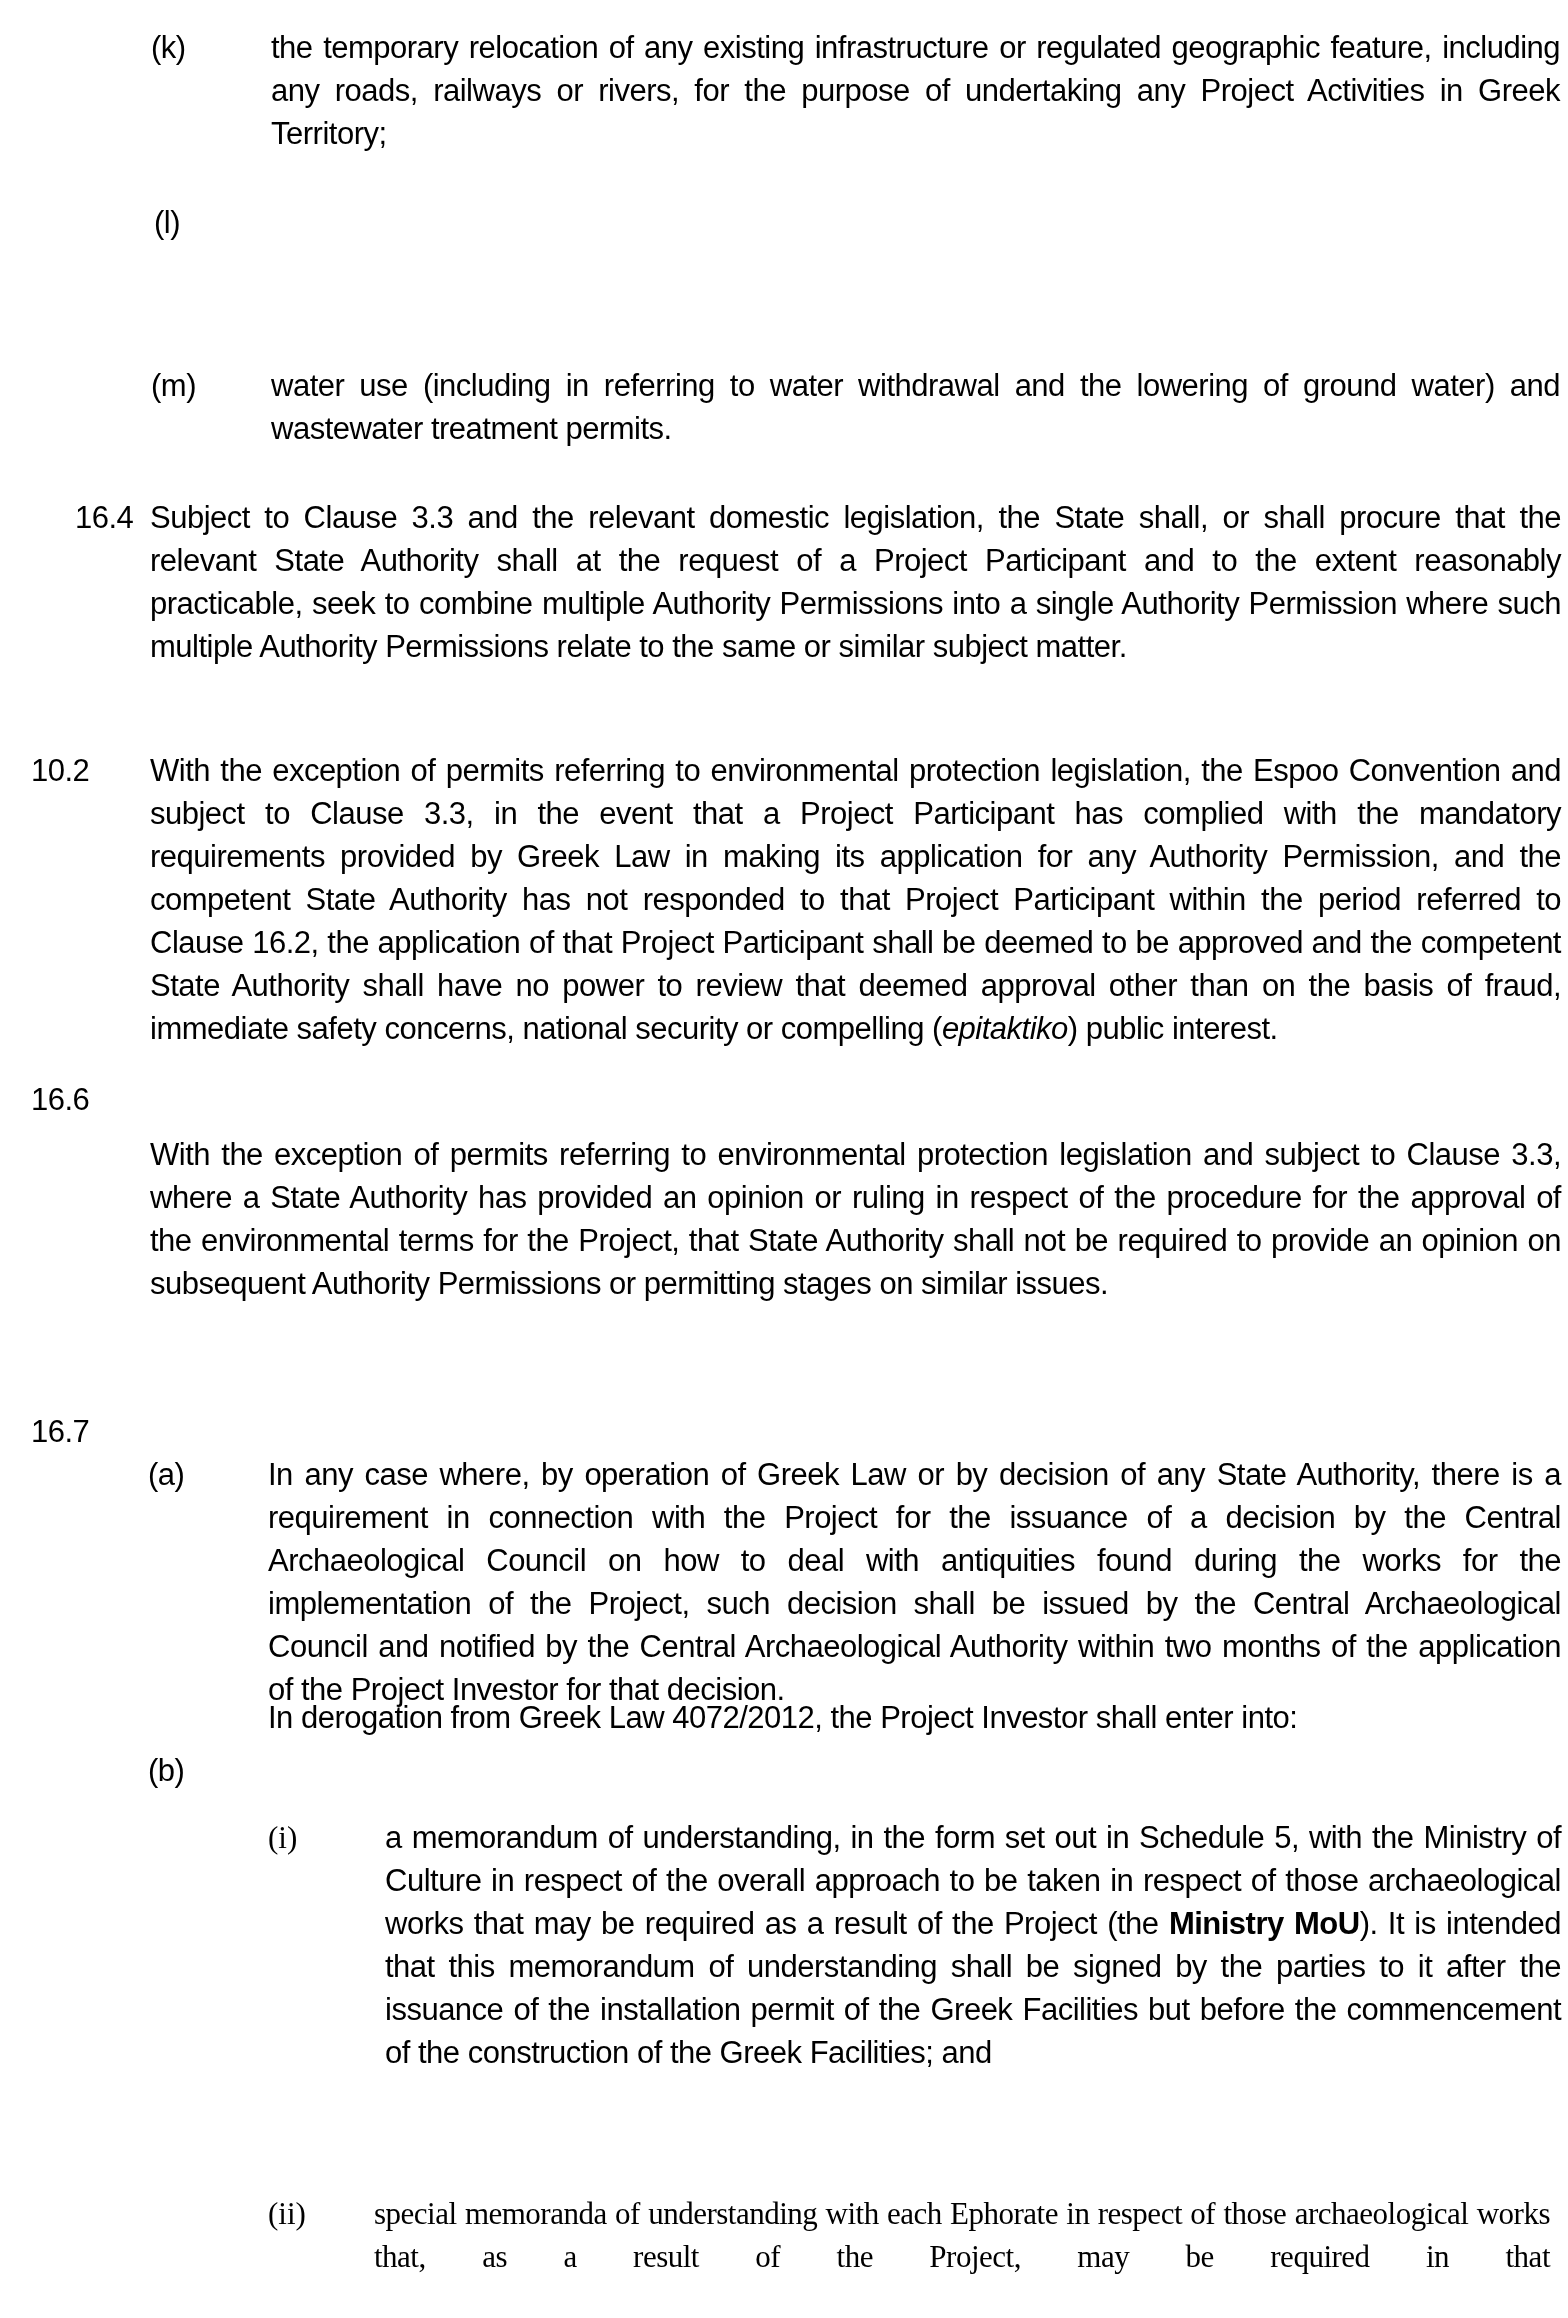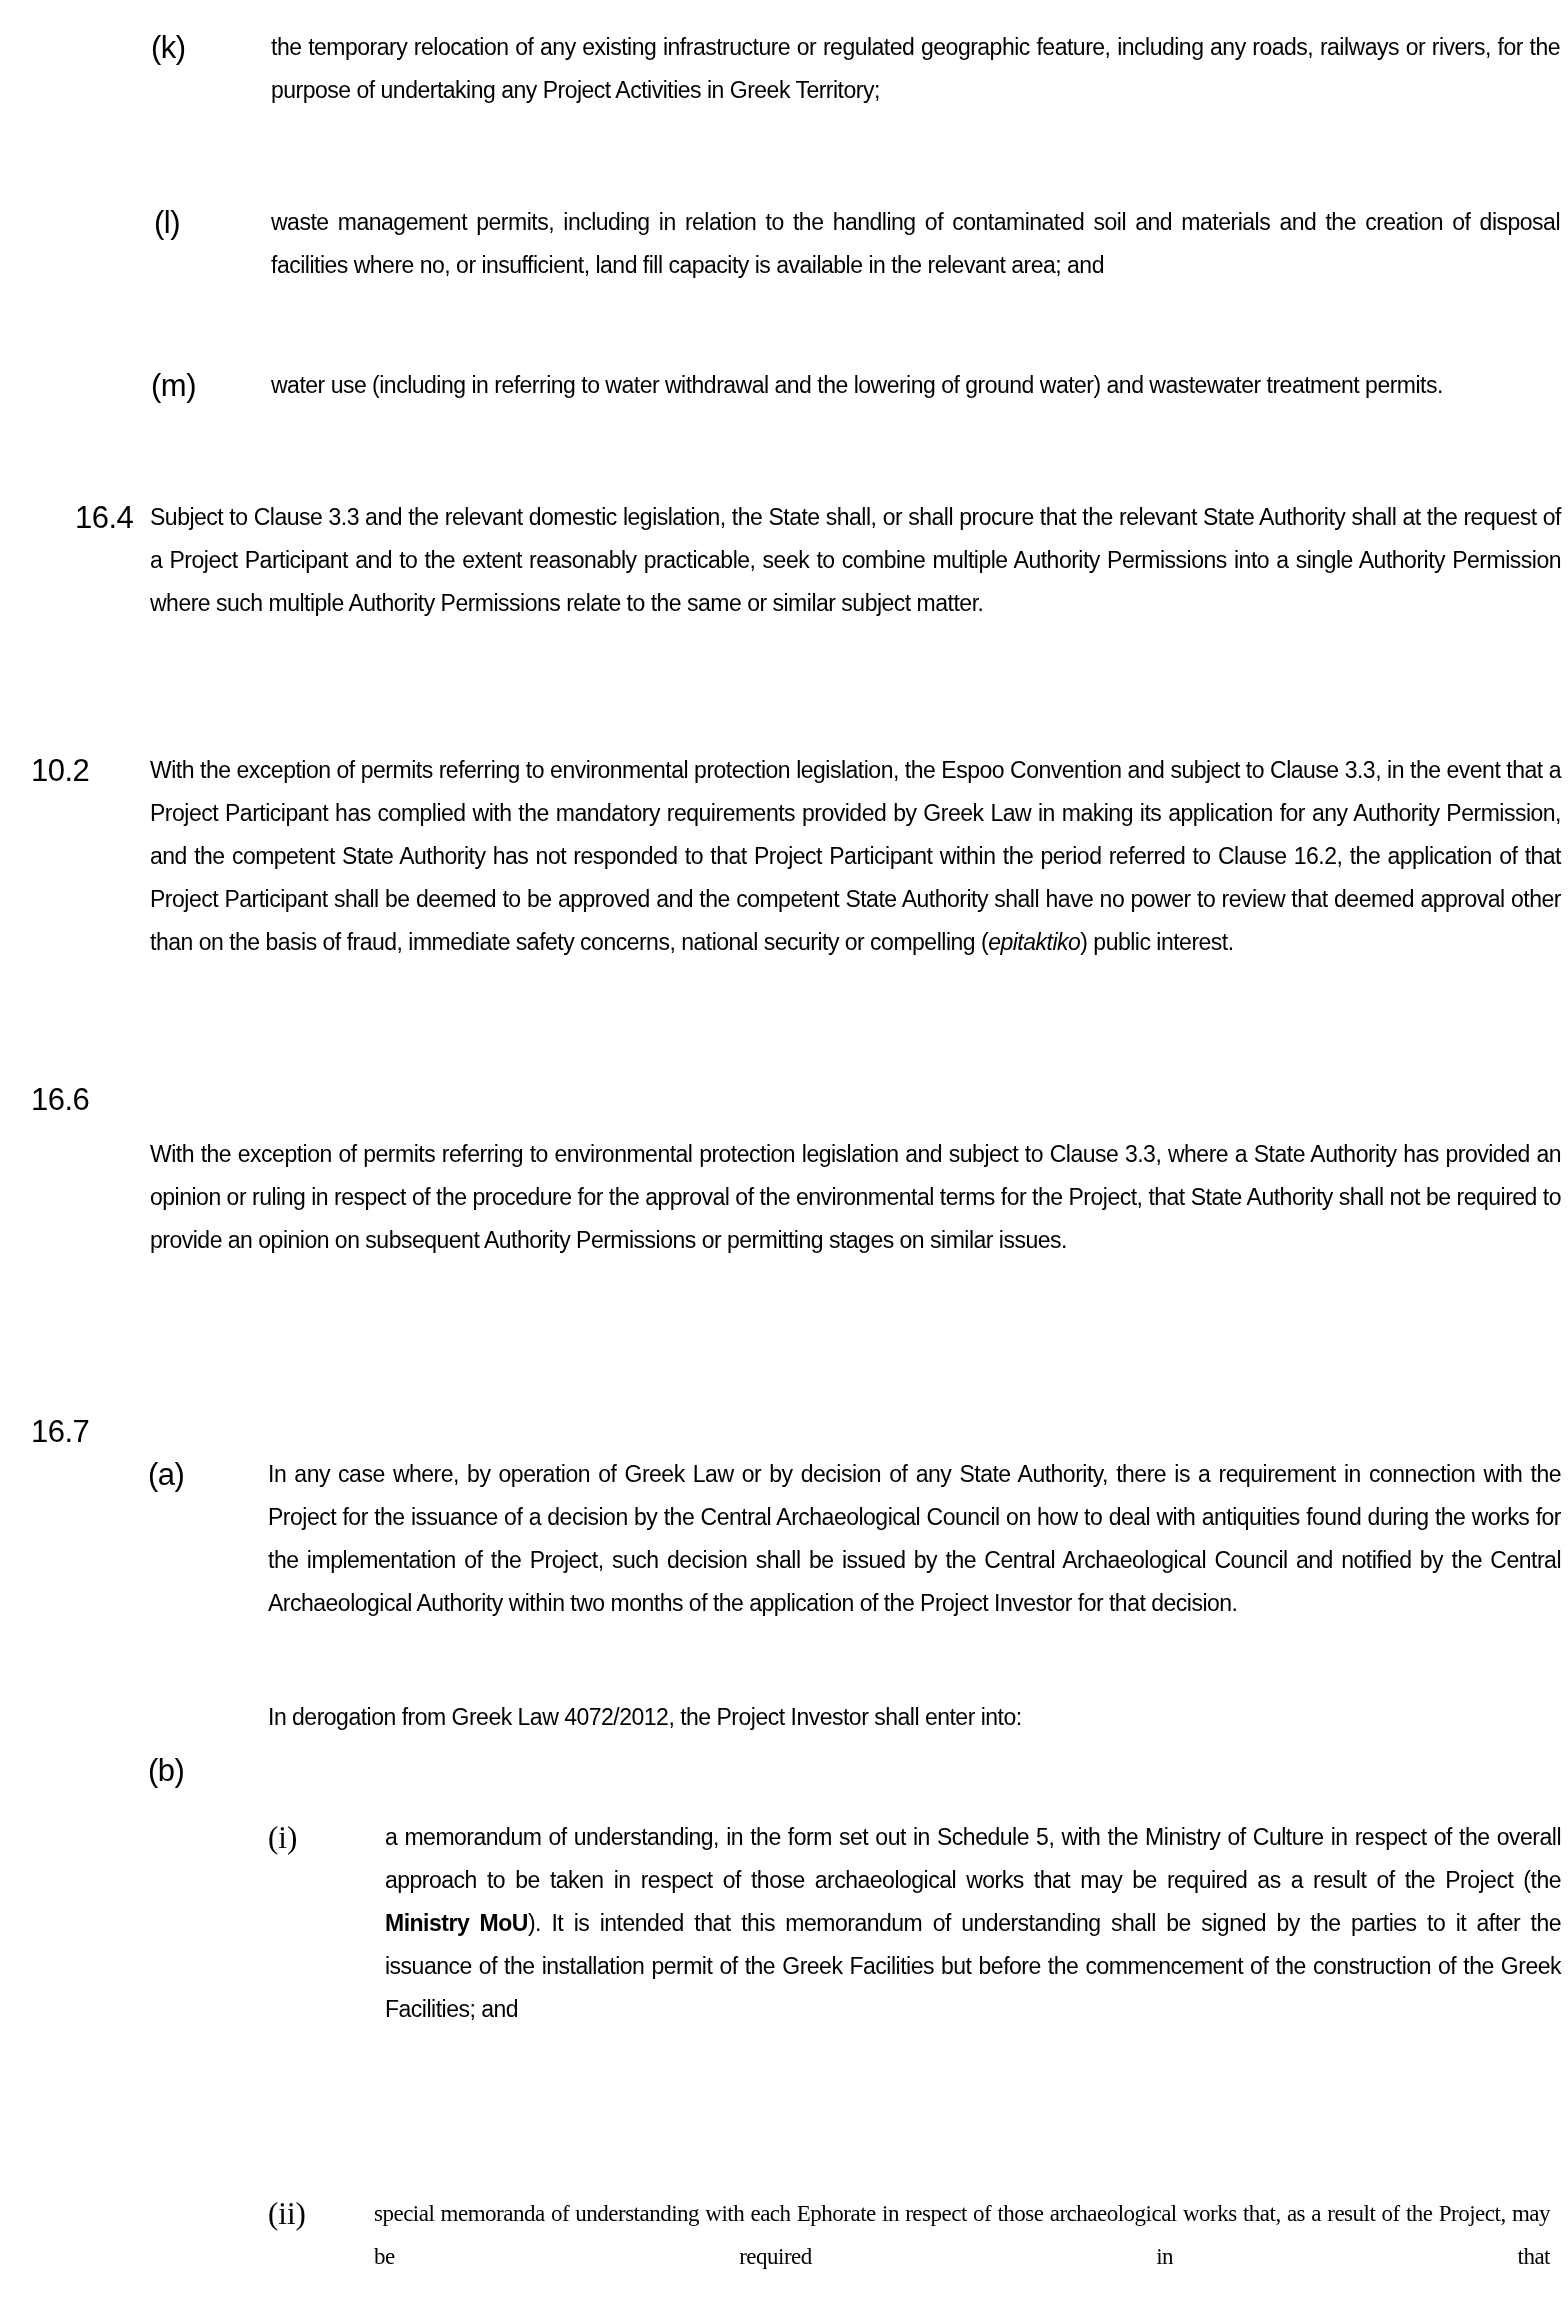--- a/index.html
+++ b/index.html
@@ -2,41 +2,38 @@
 <html style="font-size:12.5px"><head>
 <meta charset="utf-8">
 <style>
   html, body { margin: 0; padding: 0; background: #ffffff; }
   body {
     width: 1569px; height: 2319px; overflow: hidden; position: relative;
     font-family: "Liberation Sans", sans-serif;
     color: #000000;
   }
   .page { position: absolute; left: 0; top: 0; width: 1569px; height: 2319px; }
-  .para { position: absolute; font-size: 23px; line-height: 43px; text-align: justify; letter-spacing: -0.5px; word-spacing: 0px; }
+  .para { position: absolute; font-size: 31px; line-height: 43px; text-align: justify; letter-spacing: -0.5px; word-spacing: 0px; }
   .para .txt { display: block; }
   .lbl { position: absolute; font-size: 31px; line-height: 43px; letter-spacing: -0.5px; }
   .lbl.roman { font-family: "Liberation Serif", serif; letter-spacing: 0; }
   .heading { font-weight: bold; }
   b { font-weight: bold; }
 </style>
 </head>
 <body>
 
 <div class="page">
 
   <div class="lbl" style="left:151px; top:26px;">(k)</div>
   <div class="para" style="left:271px; top:26px; width:1289px;">
     <span class="txt">the temporary relocation of any existing infrastructure or regulated geographic feature, including any roads, railways or rivers, for the purpose of undertaking any Project Activities in Greek Territory;</span>
   </div>
 
   <div class="lbl" style="left:154px; top:201px;">(l)</div>
-  <div class="para" style="left:271px; top:201px; width:1289px;">
-    <span class="txt">waste management permits, including in relation to the handling of contaminated soil and materials and the creation of disposal facilities where no, or insufficient, land fill capacity is available in the relevant area; and</span>
-  </div>
 
   <div class="lbl" style="left:151px; top:364px;">(m)</div>
   <div class="para" style="left:271px; top:364px; width:1289px;">
     <span class="txt">water use (including in referring to water withdrawal and the lowering of ground water) and wastewater treatment permits.</span>
   </div>
 
   <div class="lbl" style="left:31px; top:496px;margin-left:44px;">16.4</div>
   <div class="para" style="left:150px; top:496px; width:1411px;">
     <span class="txt">Subject to Clause 3.3 and the relevant domestic legislation, the State shall, or shall procure that the relevant State Authority shall at the request of a Project Participant and to the extent reasonably practicable, seek to combine multiple Authority Permissions into a single Authority Permission where such multiple Authority Permissions relate to the same or similar subject matter.</span>
   </div>

